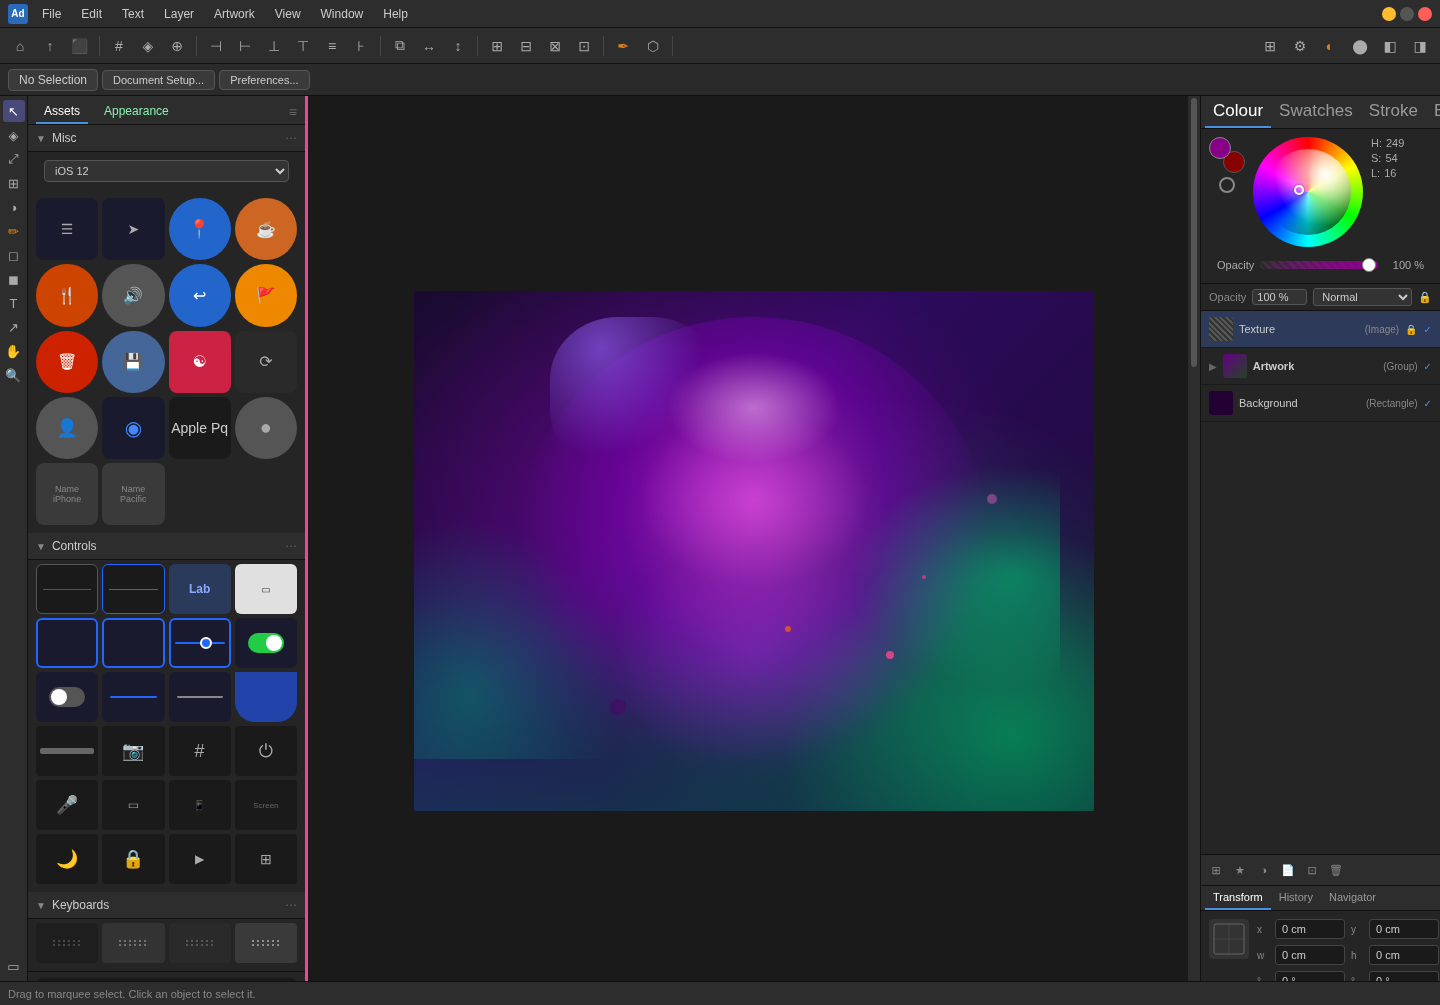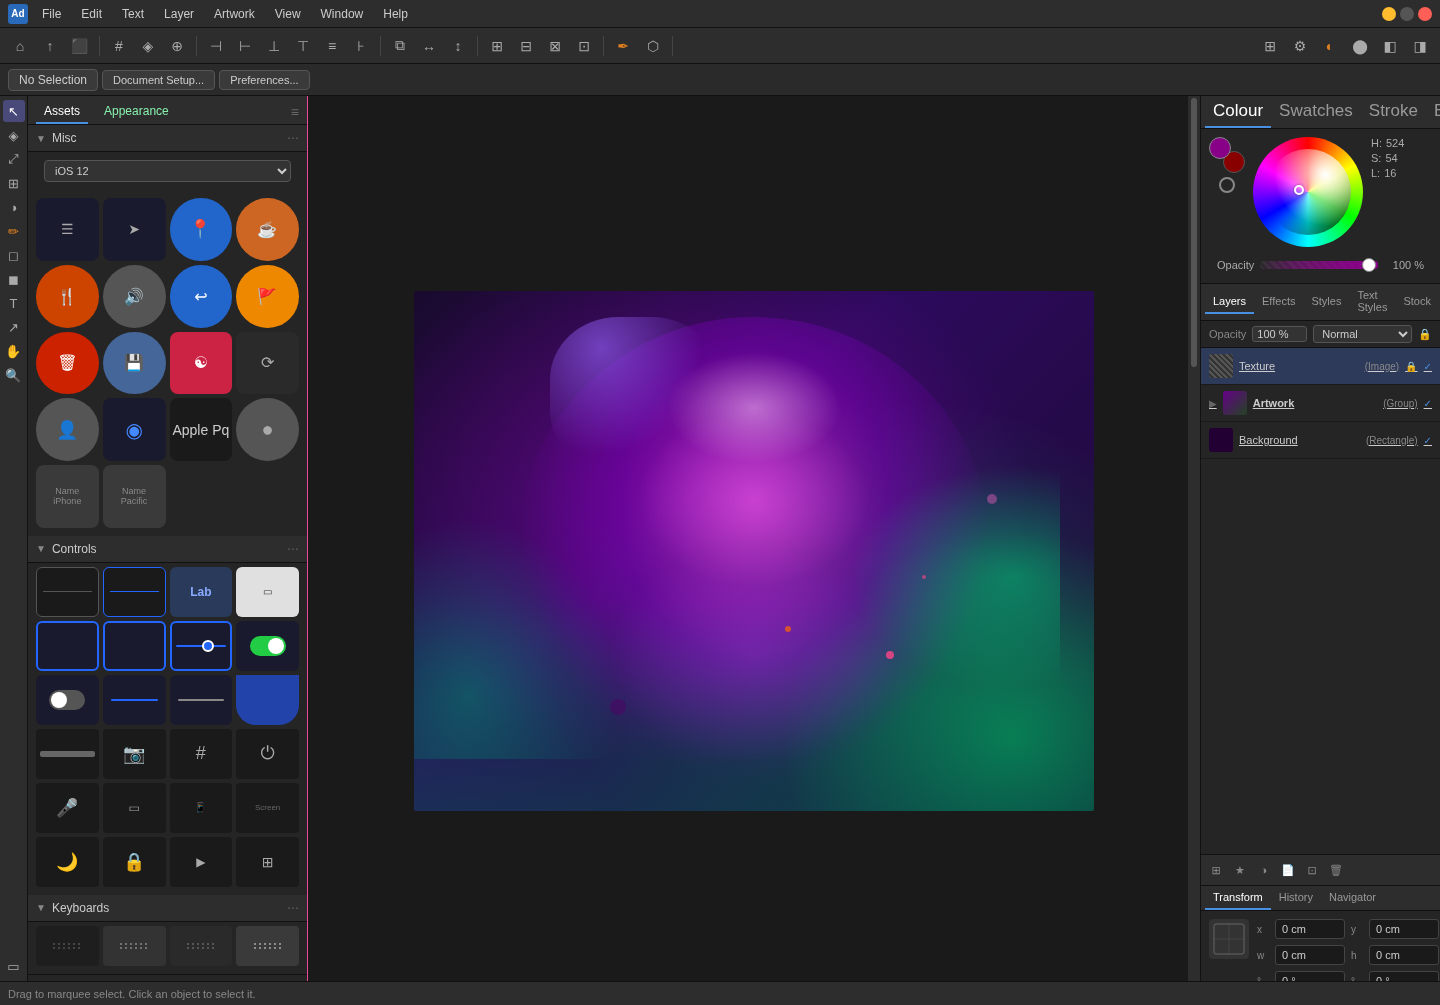--- a/index.html
+++ b/index.html
@@ -28,21 +28,21 @@
 
     
     #main { display: flex; height: calc(1005px - 28px - 36px - 32px); }
 
     
     #left-tools { width: 28px; background: #2d2d2d; border-right: 1px solid #111; display: flex; flex-direction: column; align-items: center; padding: 4px 0; gap: 2px; }
     .tool-btn { width: 22px; height: 22px; background: transparent; border: none; border-radius: 3px; cursor: pointer; color: #aaa; display: flex; align-items: center; justify-content: center; font-size: 13px; }
     .tool-btn.active { background: #4a4a7a; color: white; }
 
     
-    #assets-panel { width: 280px; background: #252525; border-right: 1px solid #ec4899; display: flex; flex-direction: column; overflow: hidden; }
+    #assets-panel { width: 280px; background: #252525; border-right: 3px solid #ec4899; display: flex; flex-direction: column; overflow: hidden; }
     #assets-tabs { display: flex; padding: 4px 8px 0; gap: 8px; border-bottom: 1px solid #111; background: #2d2d2d; align-items: center; }
     .assets-tab { padding: 4px 8px; color: #86efac; cursor: pointer; border-bottom: 2px solid transparent; font-size: 12px; }
     .assets-tab.active { color: #fff; border-bottom-color: #4a90e2; }
     #assets-content { flex: 1; overflow-y: auto; padding: 0; }
     #assets-content::-webkit-scrollbar { width: 6px; }
     #assets-content::-webkit-scrollbar-track { background: #252525; }
     #assets-content::-webkit-scrollbar-thumb { background: #555; border-radius: 3px; }
 
     .panel-section-header { display: flex; align-items: center; padding: 6px 8px; background: #2d2d2d; border-bottom: 1px solid #111; color: #ccc; font-size: 12px; gap: 6px; }
     .section-arrow { color: #888; font-size: 10px; }
@@ -87,21 +87,21 @@
     .layers-tab.active { color: #fff; border-bottom-color: #4a90e2; }
     .layers-tab-spacer { flex: 1; }
     .layers-tab-icon { padding: 4px; color: #666; cursor: pointer; font-size: 12px; }
 
     #layers-opacity-row { display: flex; align-items: center; padding: 4px 8px; gap: 6px; border-bottom: 1px solid #111; font-size: 11px; color: #aaa; }
     .opacity-label { color: #888; }
     .opacity-input { background: #333; border: 1px solid #555; border-radius: 3px; padding: 1px 4px; color: #ccc; width: 55px; font-size: 11px; }
     .blend-mode-select { background: #333; border: 1px solid #555; border-radius: 3px; padding: 1px 4px; color: #ccc; flex: 1; font-size: 11px; }
     .layers-settings-btn { color: #666; cursor: pointer; }
 
-    #layers-list { flex: 1; overflow-y: auto; text-decoration: underline; }
+    #layers-list { flex: 1; overflow-y: auto; }
     #layers-list::-webkit-scrollbar { width: 4px; }
     #layers-list::-webkit-scrollbar-thumb { background: #555; }
     .layer-item { display: flex; align-items: center; padding: 6px 8px; gap: 6px; border-bottom: 1px solid #1a1a1a; cursor: pointer; }
     .layer-item.active { background: #2d3a5a; }
     .layer-thumb { width: 24px; height: 24px; background: #444; border-radius: 3px; flex-shrink: 0; }
     .layer-name { flex: 1; font-size: 11px; color: #ccc; }
     .layer-type { font-size: 10px; color: #888; }
     .layer-lock { color: #666; font-size: 10px; }
     .layer-vis { color: #4a90e2; font-size: 10px; }
     .layer-expand { color: #666; font-size: 10px; }
@@ -561,21 +561,21 @@
 
           <div class="cw-wrapper">
             <div class="cw-ring"></div>
             <div class="cw-inner"></div>
             <div class="cw-cursor"></div>
           </div>
 
           <div class="colour-values">
             <div class="hsl-row">
               <span>H:</span>
-              <span>524</span>
+              <span>249</span>
             </div>
             <div class="hsl-row">
               <span>S:</span>
               <span>54</span>
             </div>
             <div class="hsl-row">
               <span>L:</span>
               <span>16</span>
             </div>
           </div>
@@ -587,29 +587,20 @@
             <div style="position:absolute;inset:0;background:repeating-linear-gradient(45deg,#555 0,#555 3px,#333 3px,#333 6px);border-radius:4px;opacity:0.3;"></div>
             <div style="position:absolute;inset:0;background:linear-gradient(to right,transparent,#880088);border-radius:4px;"></div>
             <div class="opacity-slider-thumb"></div>
           </div>
           <span class="opacity-value">100 %</span>
         </div>
       </div>
     </div>
 
     <div id="layers-panel">
-      <div id="layers-tabs">
-        <span class="layers-tab active">Layers</span>
-        <span class="layers-tab">Effects</span>
-        <span class="layers-tab">Styles</span>
-        <span class="layers-tab">Text Styles</span>
-        <span class="layers-tab">Stock</span>
-        <span class="layers-tab-spacer"></span>
-        <span class="layers-tab-icon">⚙</span>
-      </div>
       <div id="layers-opacity-row">
         <span class="opacity-label">Opacity</span>
         <input class="opacity-input" type="text" value="100 %" style="">
         <select class="blend-mode-select">
           <option>Normal</option>
         </select>
         <span class="layers-settings-btn">🔒</span>
       </div>
       <div id="layers-list">
 

